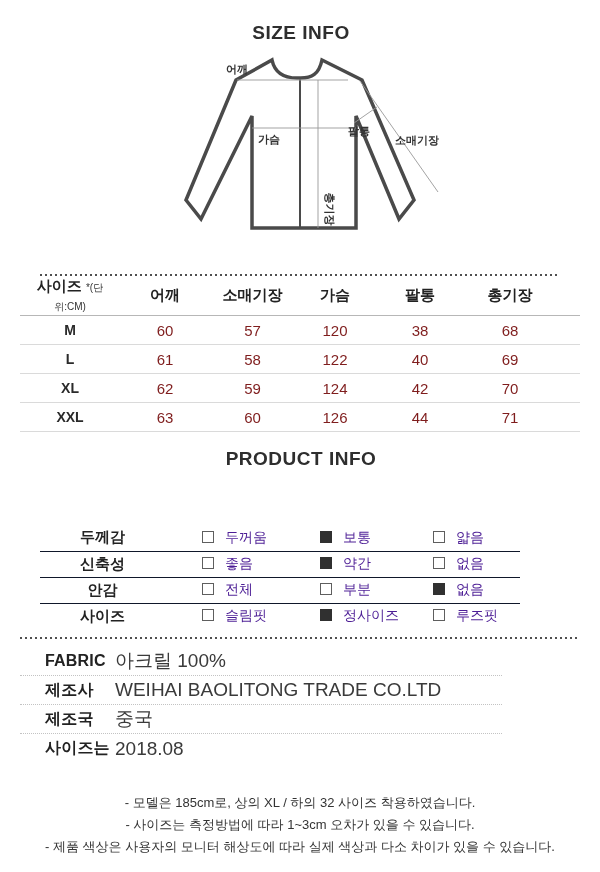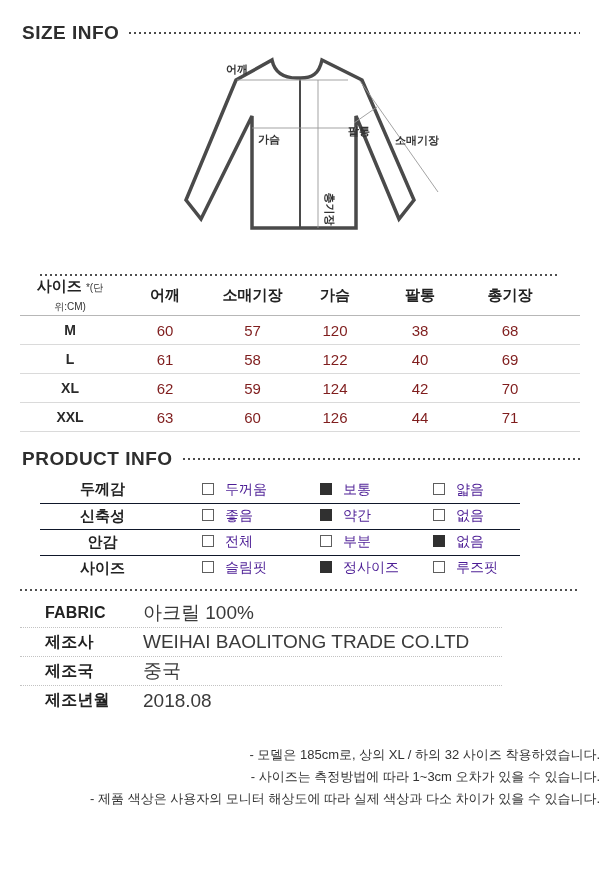--- a/index.html
+++ b/index.html
@@ -5,26 +5,26 @@
   * { box-sizing: border-box; }
   html,body { margin:0; padding:0; }
   body {
     width:600px; height:872px; background:#ffffff;
     font-family:"Liberation Sans","DejaVu Sans",sans-serif;
     color:#2e2e2e; overflow:hidden;
   }
   .page { width:600px; height:872px; position:relative; }
 
   
-  .section-title { display:flex; align-items:center; padding-left:22px; padding-right:20px; }
+  .section-title { display:flex; align-items:center; padding-left:22px; padding-right:20px;flex-direction:column; }
   .title-text { font-size:19px; font-weight:bold; letter-spacing:.5px; white-space:nowrap; line-height:23px; }
   .dots { flex:1; height:2px; margin-left:10px;
     background:repeating-linear-gradient(90deg,#4a4a4a 0 2px,transparent 2px 5px); }
   #size-title { padding-top:21px; }
-  #product-title { margin-top:15px; }
+  #product-title { margin-top:15px;gap:48px; }
 
   
   .diagram { position:relative; height:221px; margin-top:6px; }
   .diagram svg { position:absolute; left:160px; top:0; }
   .diag-label { font-size:11px; font-weight:bold; fill:#333; }
 
   
   .dotline-dark { height:2px; margin:0 20px;
     background:repeating-linear-gradient(90deg,#4f4f4f 0 2px,transparent 2px 5px); }
 
@@ -45,30 +45,30 @@
   .product-table tr:last-child td { border-bottom:none; }
   .p-label { text-align:center; font-weight:bold; font-size:15px; color:#222; }
   .p-opt { padding-left:37px; font-size:14px; color:#4c1d95; white-space:nowrap; }
   .cb { display:inline-block; width:12px; height:12px; border:1px solid #5e5e5e;
     background:#fff; vertical-align:-1px; margin-right:11px; }
   .cb.checked { background:#303030; border-color:#303030; }
 
   
   .details { margin-top:6px; }
   .detail-row { display:flex; align-items:center; height:29px;
-    margin:0 98px 0 20px; border-bottom:1px dotted #c3c3c3;gap:28px; }
+    margin:0 98px 0 20px; border-bottom:1px dotted #c3c3c3; }
   .detail-row:first-child { margin-top:8px; }
   .detail-row:last-child { border-bottom:none; }
   .detail-label { width:70px; margin-left:25px; font-weight:bold; font-size:16px;
     color:#222; letter-spacing:.2px; flex:none; }
   .detail-value { font-size:19px; color:#3a3a3a; }
   #details-dotline { margin-top:8px; }
 
   
-  .notes { margin-top:29px; text-align:right; font-size:13px; line-height:22px; color:#333; }
+  .notes { margin-top:29px; text-align:center; font-size:13px; line-height:22px; color:#333; }
 </style>
 </head>
 <body>
 
 <div class="page">
 
   <div class="section-title" id="size-title">
     <span class="title-text">SIZE INFO</span>
     <span class="dots"></span>
   </div>
@@ -205,21 +205,21 @@
       </div>
       <div class="detail-row">
         <span class="detail-label">제조사</span>
         <span class="detail-value">WEIHAI BAOLITONG TRADE CO.LTD</span>
       </div>
       <div class="detail-row">
         <span class="detail-label">제조국</span>
         <span class="detail-value">중국</span>
       </div>
       <div class="detail-row">
-        <span class="detail-label">제조년월</span>
+        <span class="detail-label">사이즈는</span>
         <span class="detail-value">2018.08</span>
       </div>
     </div>
 
   <div class="notes">
       <div>- 모델은 185cm로, 상의 XL / 하의 32 사이즈 착용하였습니다.</div>
       <div>- 사이즈는 측정방법에 따라 1~3cm 오차가 있을 수 있습니다.</div>
       <div>- 제품 색상은 사용자의 모니터 해상도에 따라 실제 색상과 다소 차이가 있을 수 있습니다.</div>
     </div>
 

